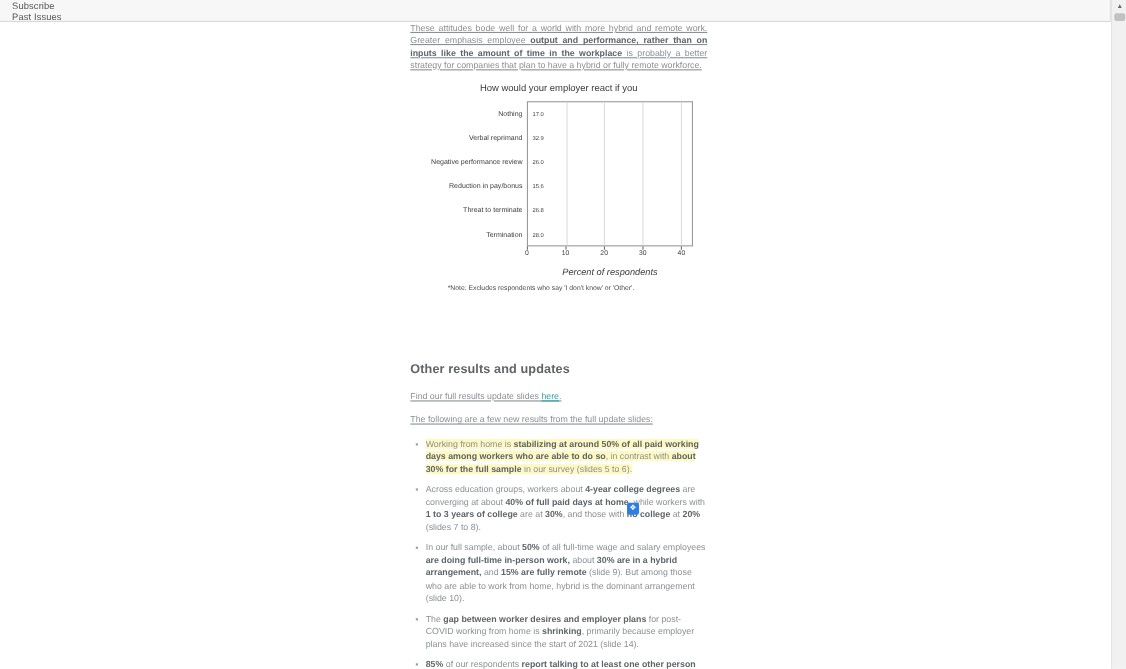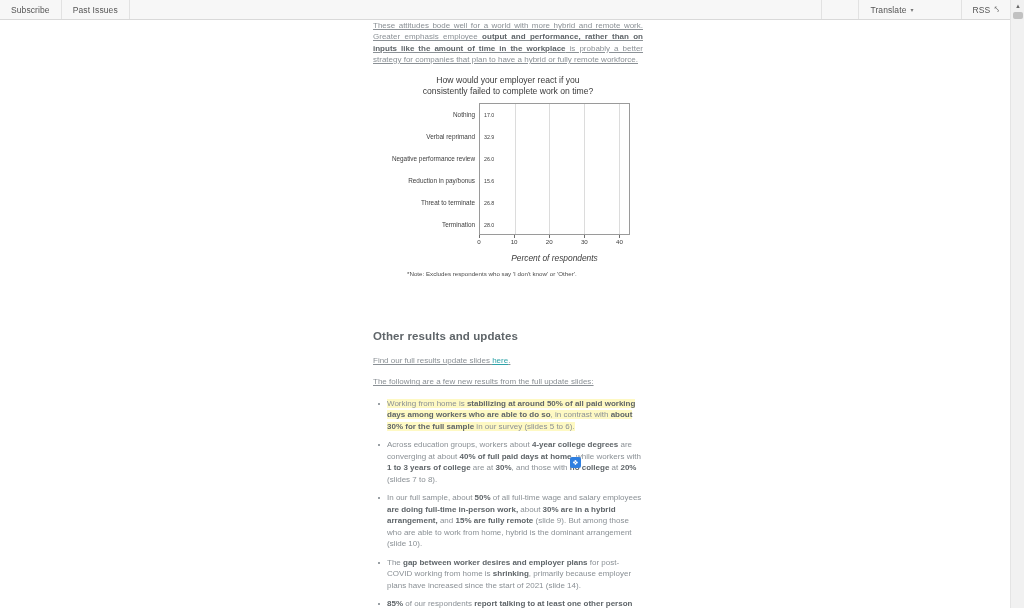--- a/index.html
+++ b/index.html
@@ -10,21 +10,21 @@
     font-family: "Liberation Sans", sans-serif;
     overflow: hidden;
   }
 
   
   #topbar {
     position: absolute; top: 0; left: 0;
     width: 1010px; height: 20px;
     background: #f7f7f7;
     border-bottom: 1px solid #d9d9d9;
-    display: flex; align-items: stretch;
+    display: flex; align-items: stretch; flex-direction: column;
   }
   .tb-item {
     display: flex; align-items: center;
     padding: 0 11px;
     font-size: 8.5px;
     color: #555;
     border-right: 1px solid #e2e2e2;
     white-space: nowrap;
     letter-spacing: .1px;
   }
@@ -233,21 +233,20 @@
 
 <div id="page">
 
   <div id="content">
 
     <p class="body" id="intro-para"><span>These attitudes bode well for a world with more hybrid and remote work. Greater emphasis employee </span><b>output and performance, rather than on inputs like the amount of time in the workplace</b><span> is probably a better strategy for companies that plan to have a hybrid or fully remote workforce.</span></p>
 
     <div id="chart-block">
       <div id="chart-title">
         <div>How would your employer react if you</div>
-        <div>consistently failed to complete work on time?</div>
       </div>
       <div id="plot-wrap">
           <div class="grid-line" style="left: 23.2558%;"></div>
           <div class="grid-line" style="left: 46.5116%;"></div>
           <div class="grid-line" style="left: 69.7674%;"></div>
           <div class="grid-line" style="left: 93.0233%;"></div>
           <div class="bar-row" style="top: 6px;">
             <div class="bar-cat">Nothing</div>
             <div class="bar" style="width: 39.5349%; background: rgb(31, 78, 121);"></div>
             <div class="bar-val">17.0</div>

